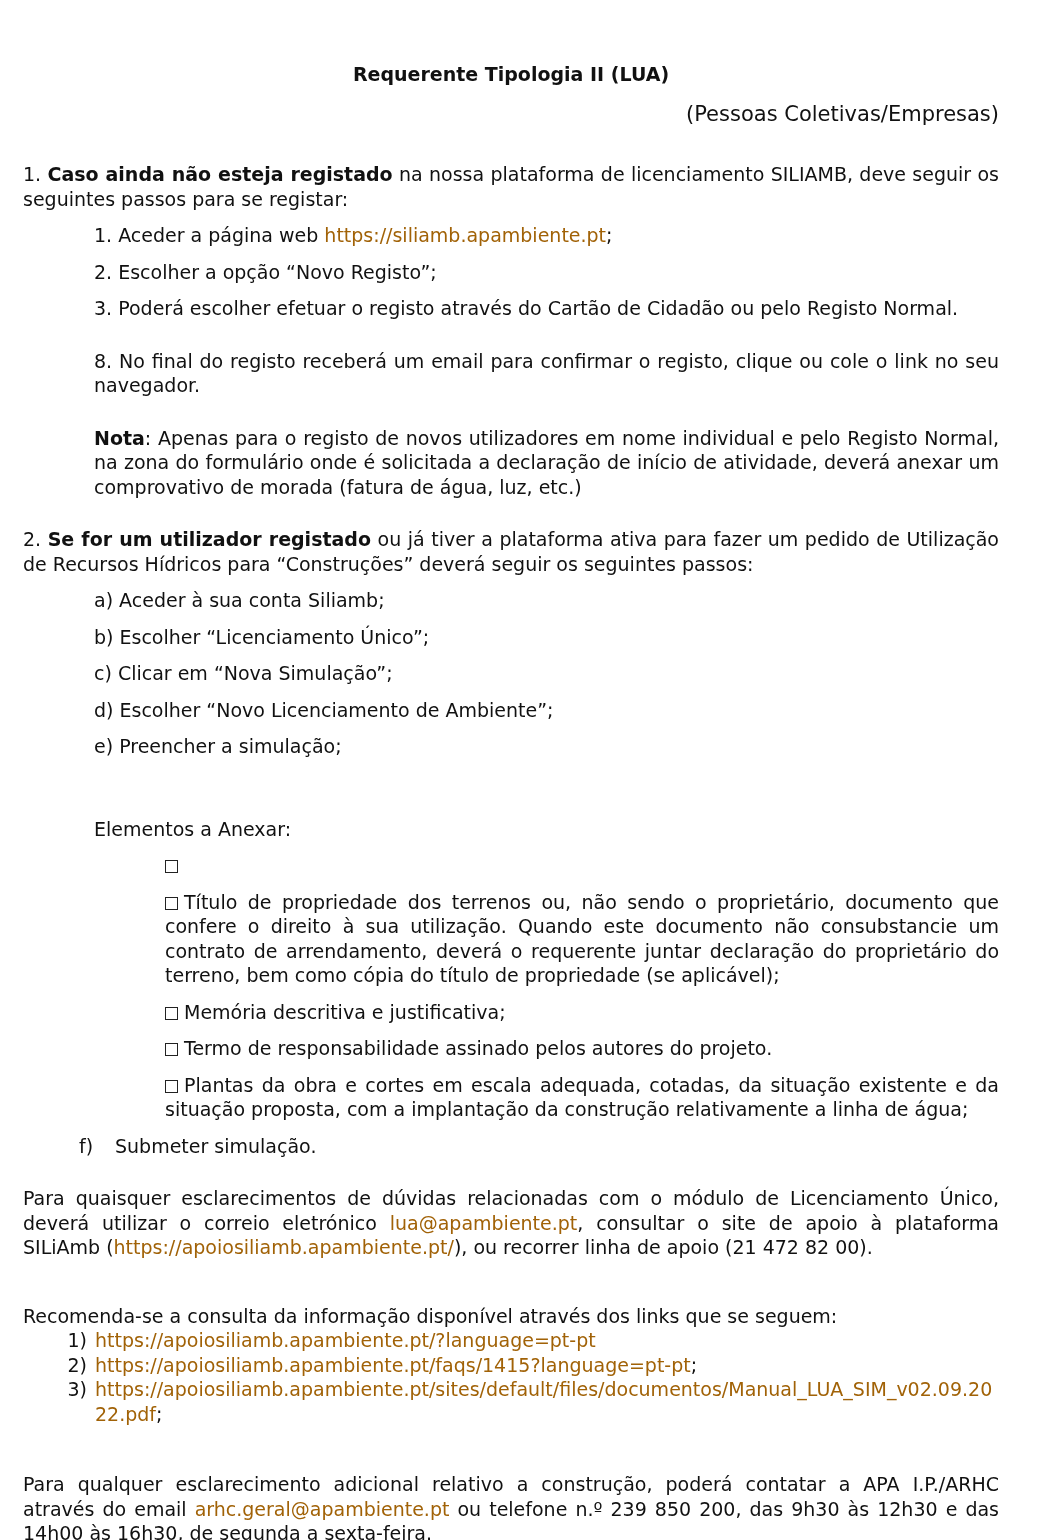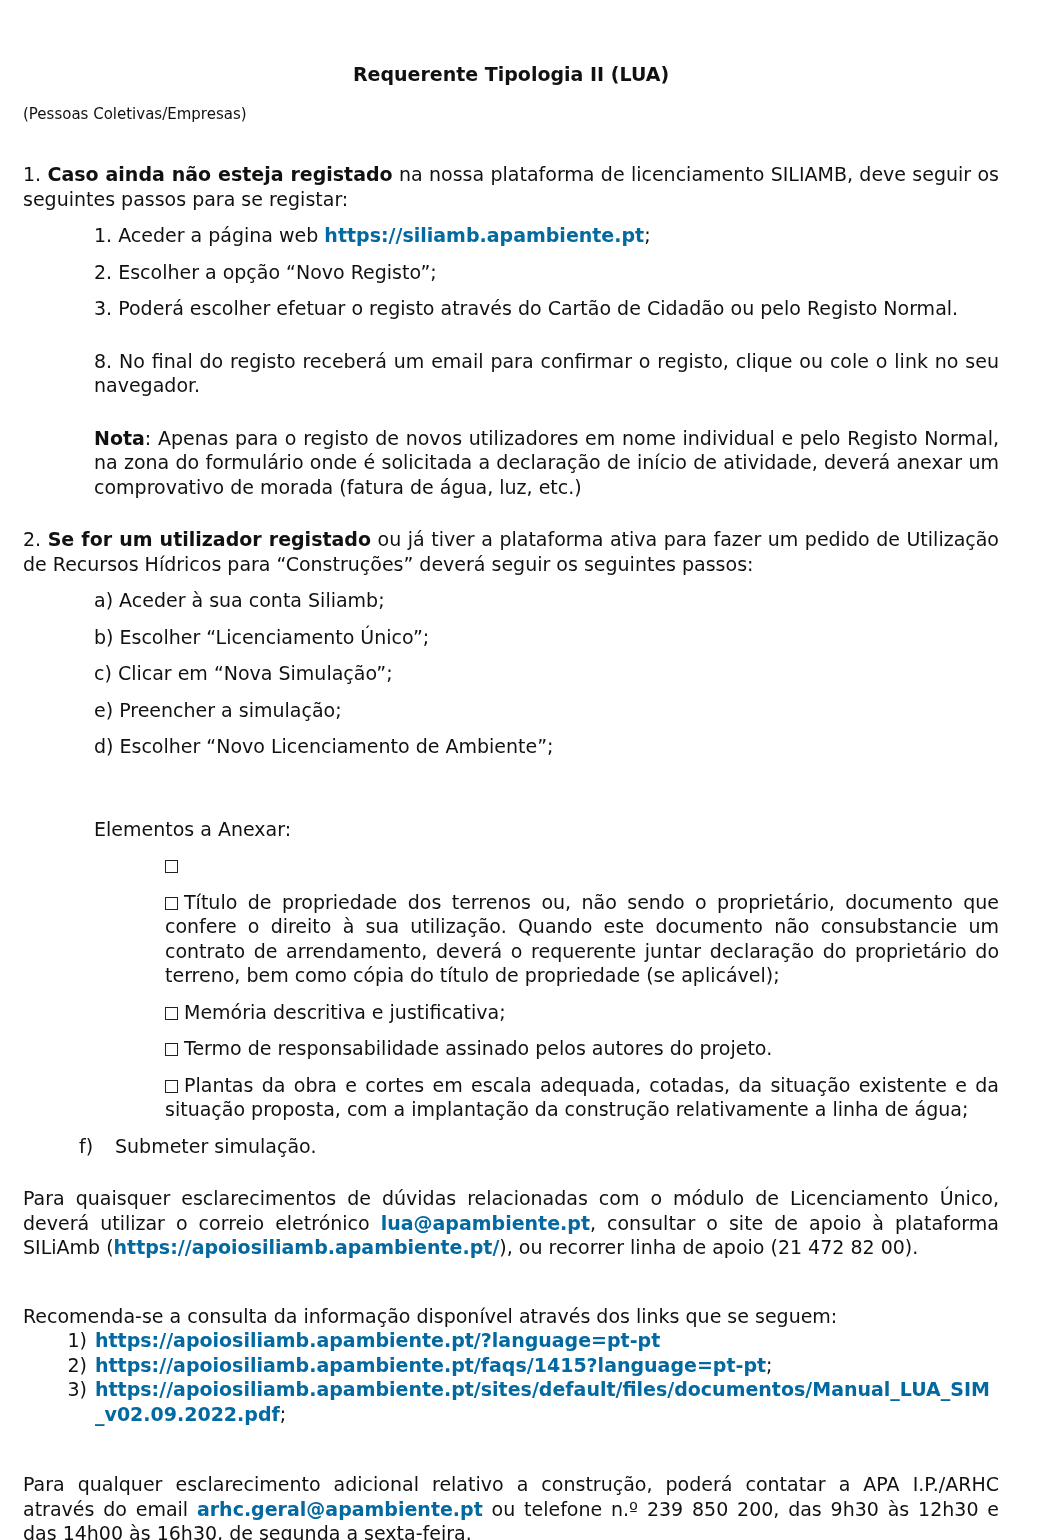--- a/index.html
+++ b/index.html
@@ -7,27 +7,27 @@
     width: 1046px;
     height: 1540px;
     position: relative;
     font-family: "DejaVu Sans", sans-serif;
     color: #111111;
     font-size: 19px;
     overflow: hidden;
   }
   .page { position: absolute; left: 23px; top: 60px; width: 976px; }
   .title { text-align: center; font-weight: bold; font-size: 19px; margin: 0 0 12px 0; line-height: 28px; }
-  .subtitle { text-align: left; font-size: 15px; margin: 0 0 34px 0; line-height: 28px; }
+  .subtitle { text-align: right; font-size: 21px; margin: 0 0 34px 0; line-height: 28px; }
   p { margin: 0; line-height: 24.5px; }
   .just { text-align: justify; margin-top: 28px; }
   .item { margin-left: 71px; margin-bottom: 12px; }
   .section { margin-bottom: 12px; }
   .attach-item { margin-left: 142px; margin-bottom: 12px; text-align: justify; }
-  a, .link { color: #0369a1; text-decoration: none; font-weight: bold; }
+  a, .link { color: #a16207; text-decoration: none; }
   .spacer { height: 46px; }
   .ol-links { margin: 0 0 0 0; padding: 0; list-style: none; }
   .ol-links li { display: flex; line-height: 24.5px; }
   .ol-links .num { width: 72px; text-align: right; padding-right: 8px; box-sizing: border-box; flex: none; }
   .ol-links .txt { flex: 1; word-break: break-all; }
   .box { display: inline-block; width: 13px; height: 13px; border: 1.3px solid #222; vertical-align: -1px; margin-right: 6px; box-sizing: border-box; }
 </style>
 </head>
 <body>
 
@@ -51,22 +51,22 @@
   </p>
 
   <p class="just section">
     <span>2.</span>
     <b>Se for um utilizador registado</b><span> ou já tiver a plataforma ativa para fazer um pedido de Utilização de Recursos Hídricos para “Construções” deverá seguir os seguintes passos:</span>
   </p>
 
   <p class="item">a) Aceder à sua conta Siliamb;</p>
   <p class="item">b) Escolher “Licenciamento Único”;</p>
   <p class="item">c) Clicar em “Nova Simulação”;</p>
+  <p class="item">d) Escolher “Novo Licenciamento de Ambiente”;</p>
   <p class="item">e) Preencher a simulação;</p>
-  <p class="item">d) Escolher “Novo Licenciamento de Ambiente”;</p>
 
   <div class="spacer"></div>
 
   <p class="item">Elementos a Anexar:</p>
 
   <p class="attach-item"><span class="box"></span></p>
   <p class="attach-item"><span class="box"></span><span>Título de propriedade dos terrenos ou, não sendo o proprietário, documento que confere o direito à sua utilização. Quando este documento não consubstancie um contrato de arrendamento, deverá o requerente juntar declaração do proprietário do terreno, bem como cópia do título de propriedade (se aplicável);</span></p>
   <p class="attach-item"><span class="box"></span><span>Memória descritiva e justificativa;</span></p>
   <p class="attach-item"><span class="box"></span><span>Termo de responsabilidade assinado pelos autores do projeto.</span></p>
   <p class="attach-item"><span class="box"></span><span>Plantas da obra e cortes em escala adequada, cotadas, da situação existente e da situação proposta, com a implantação da construção relativamente a linha de água;</span></p>

